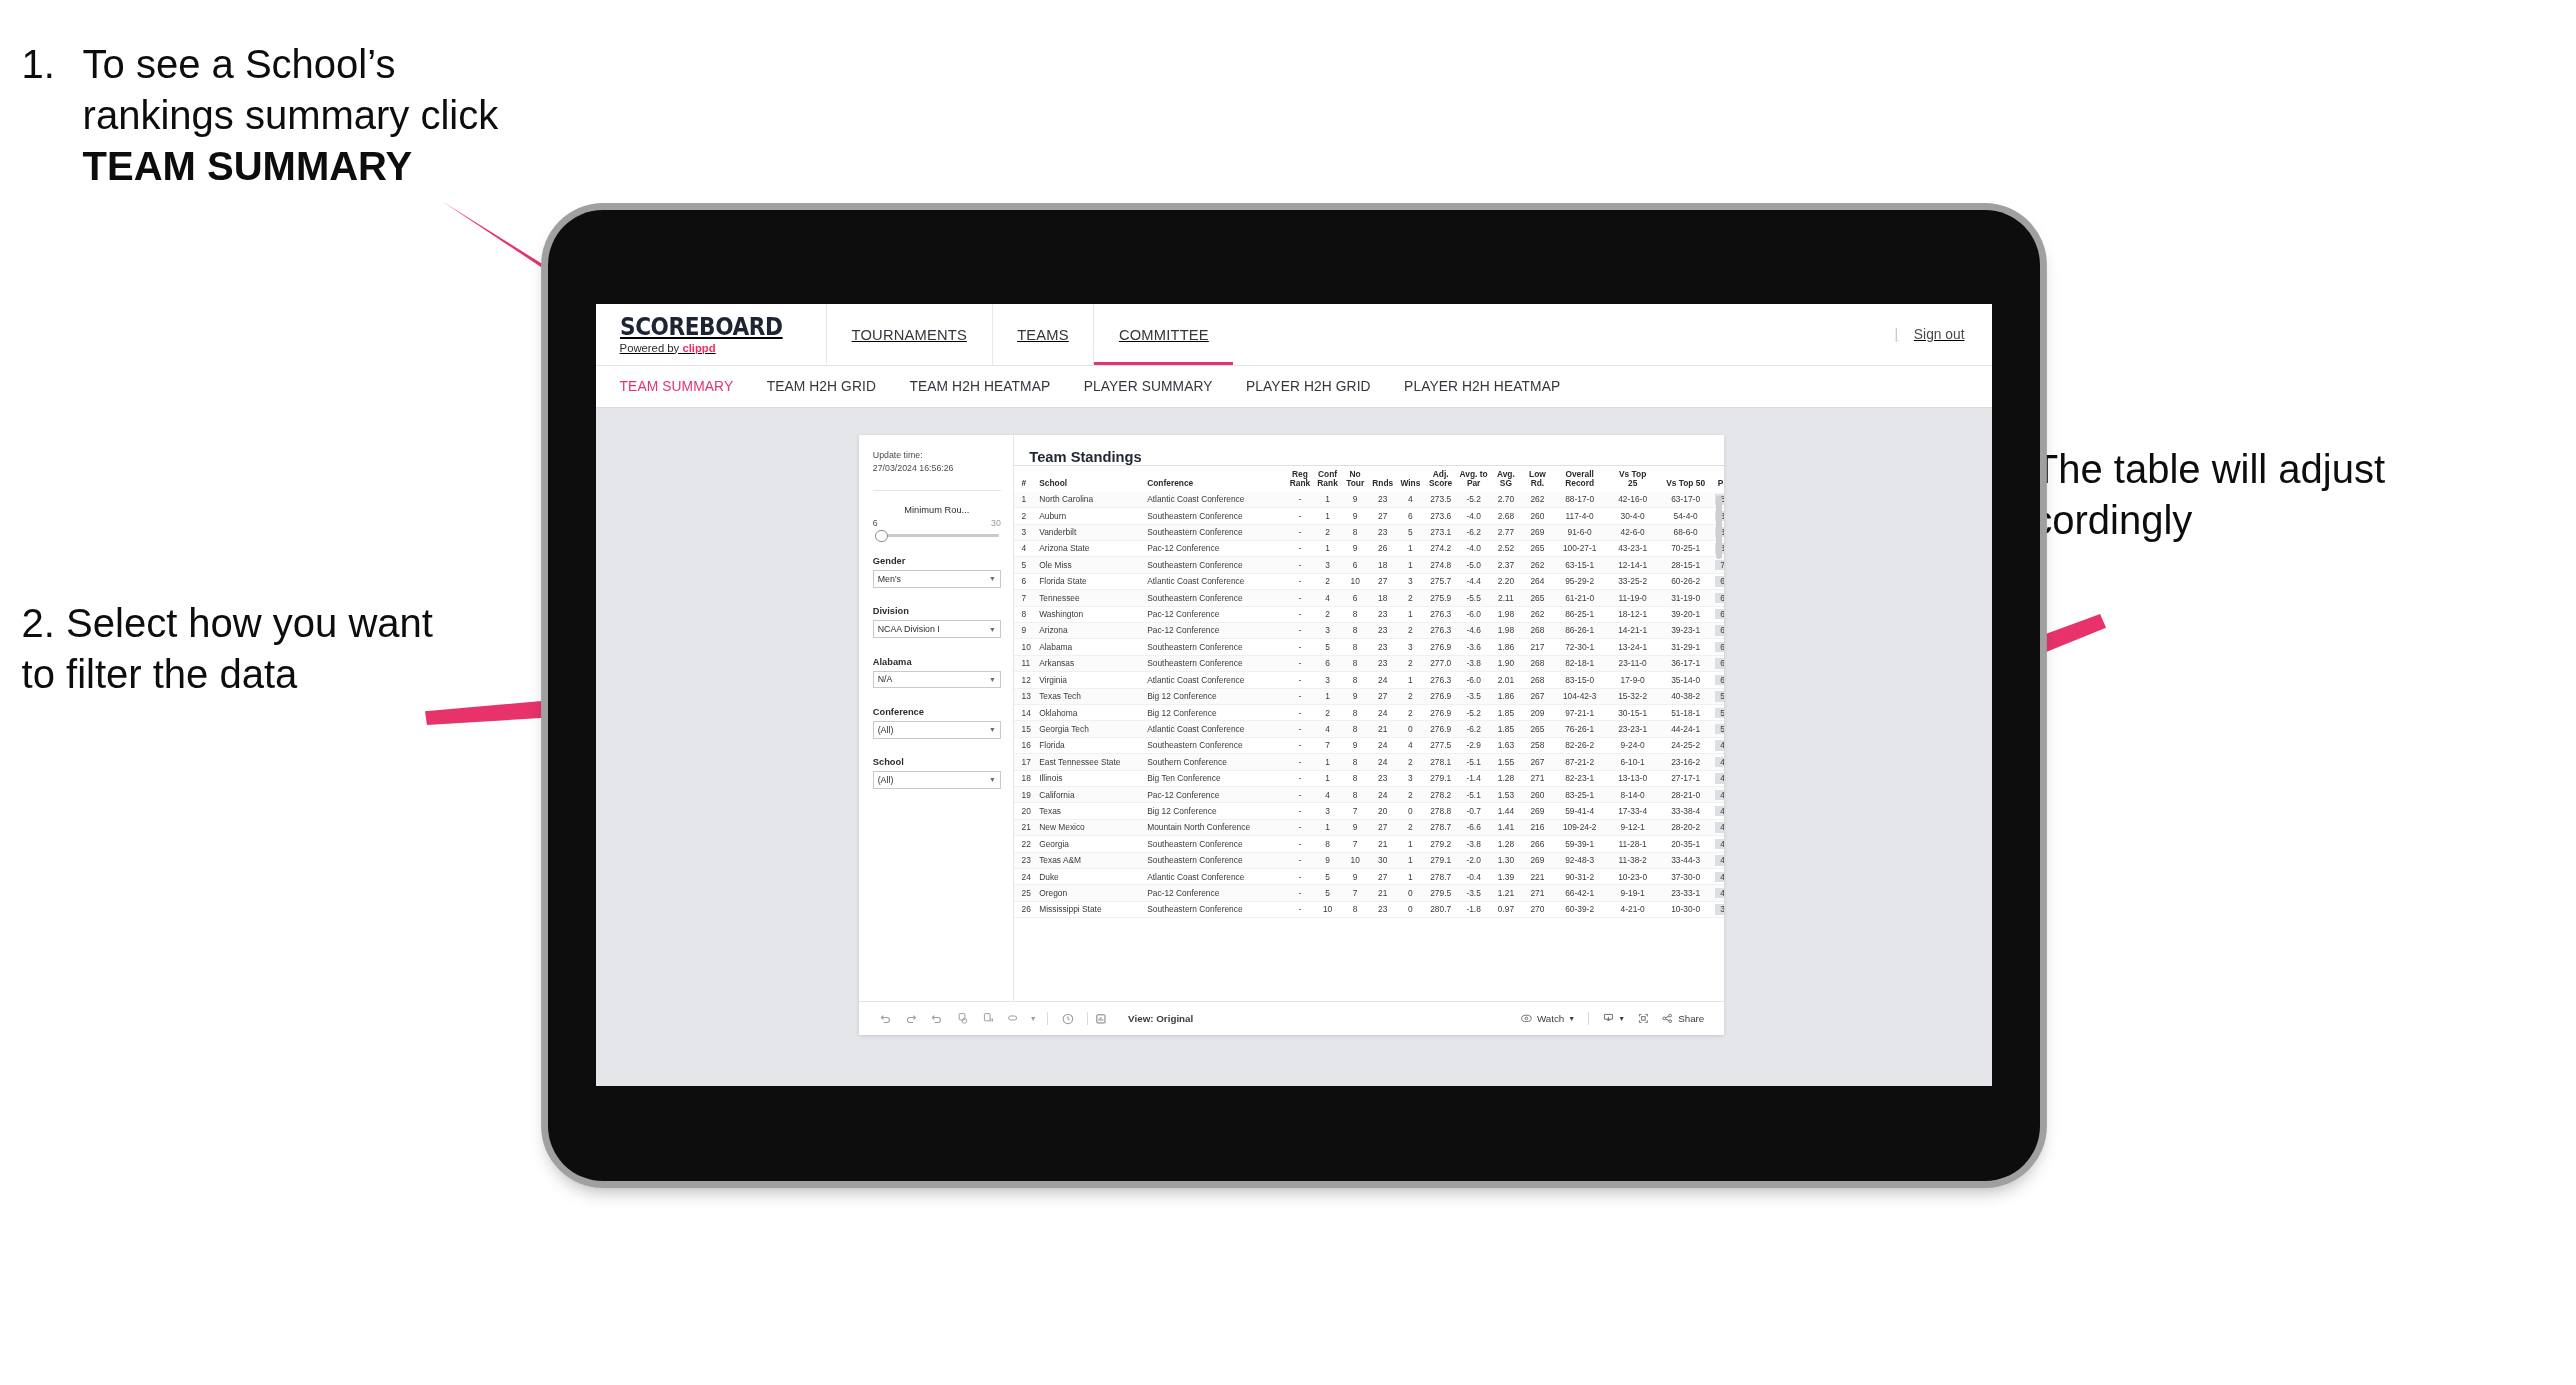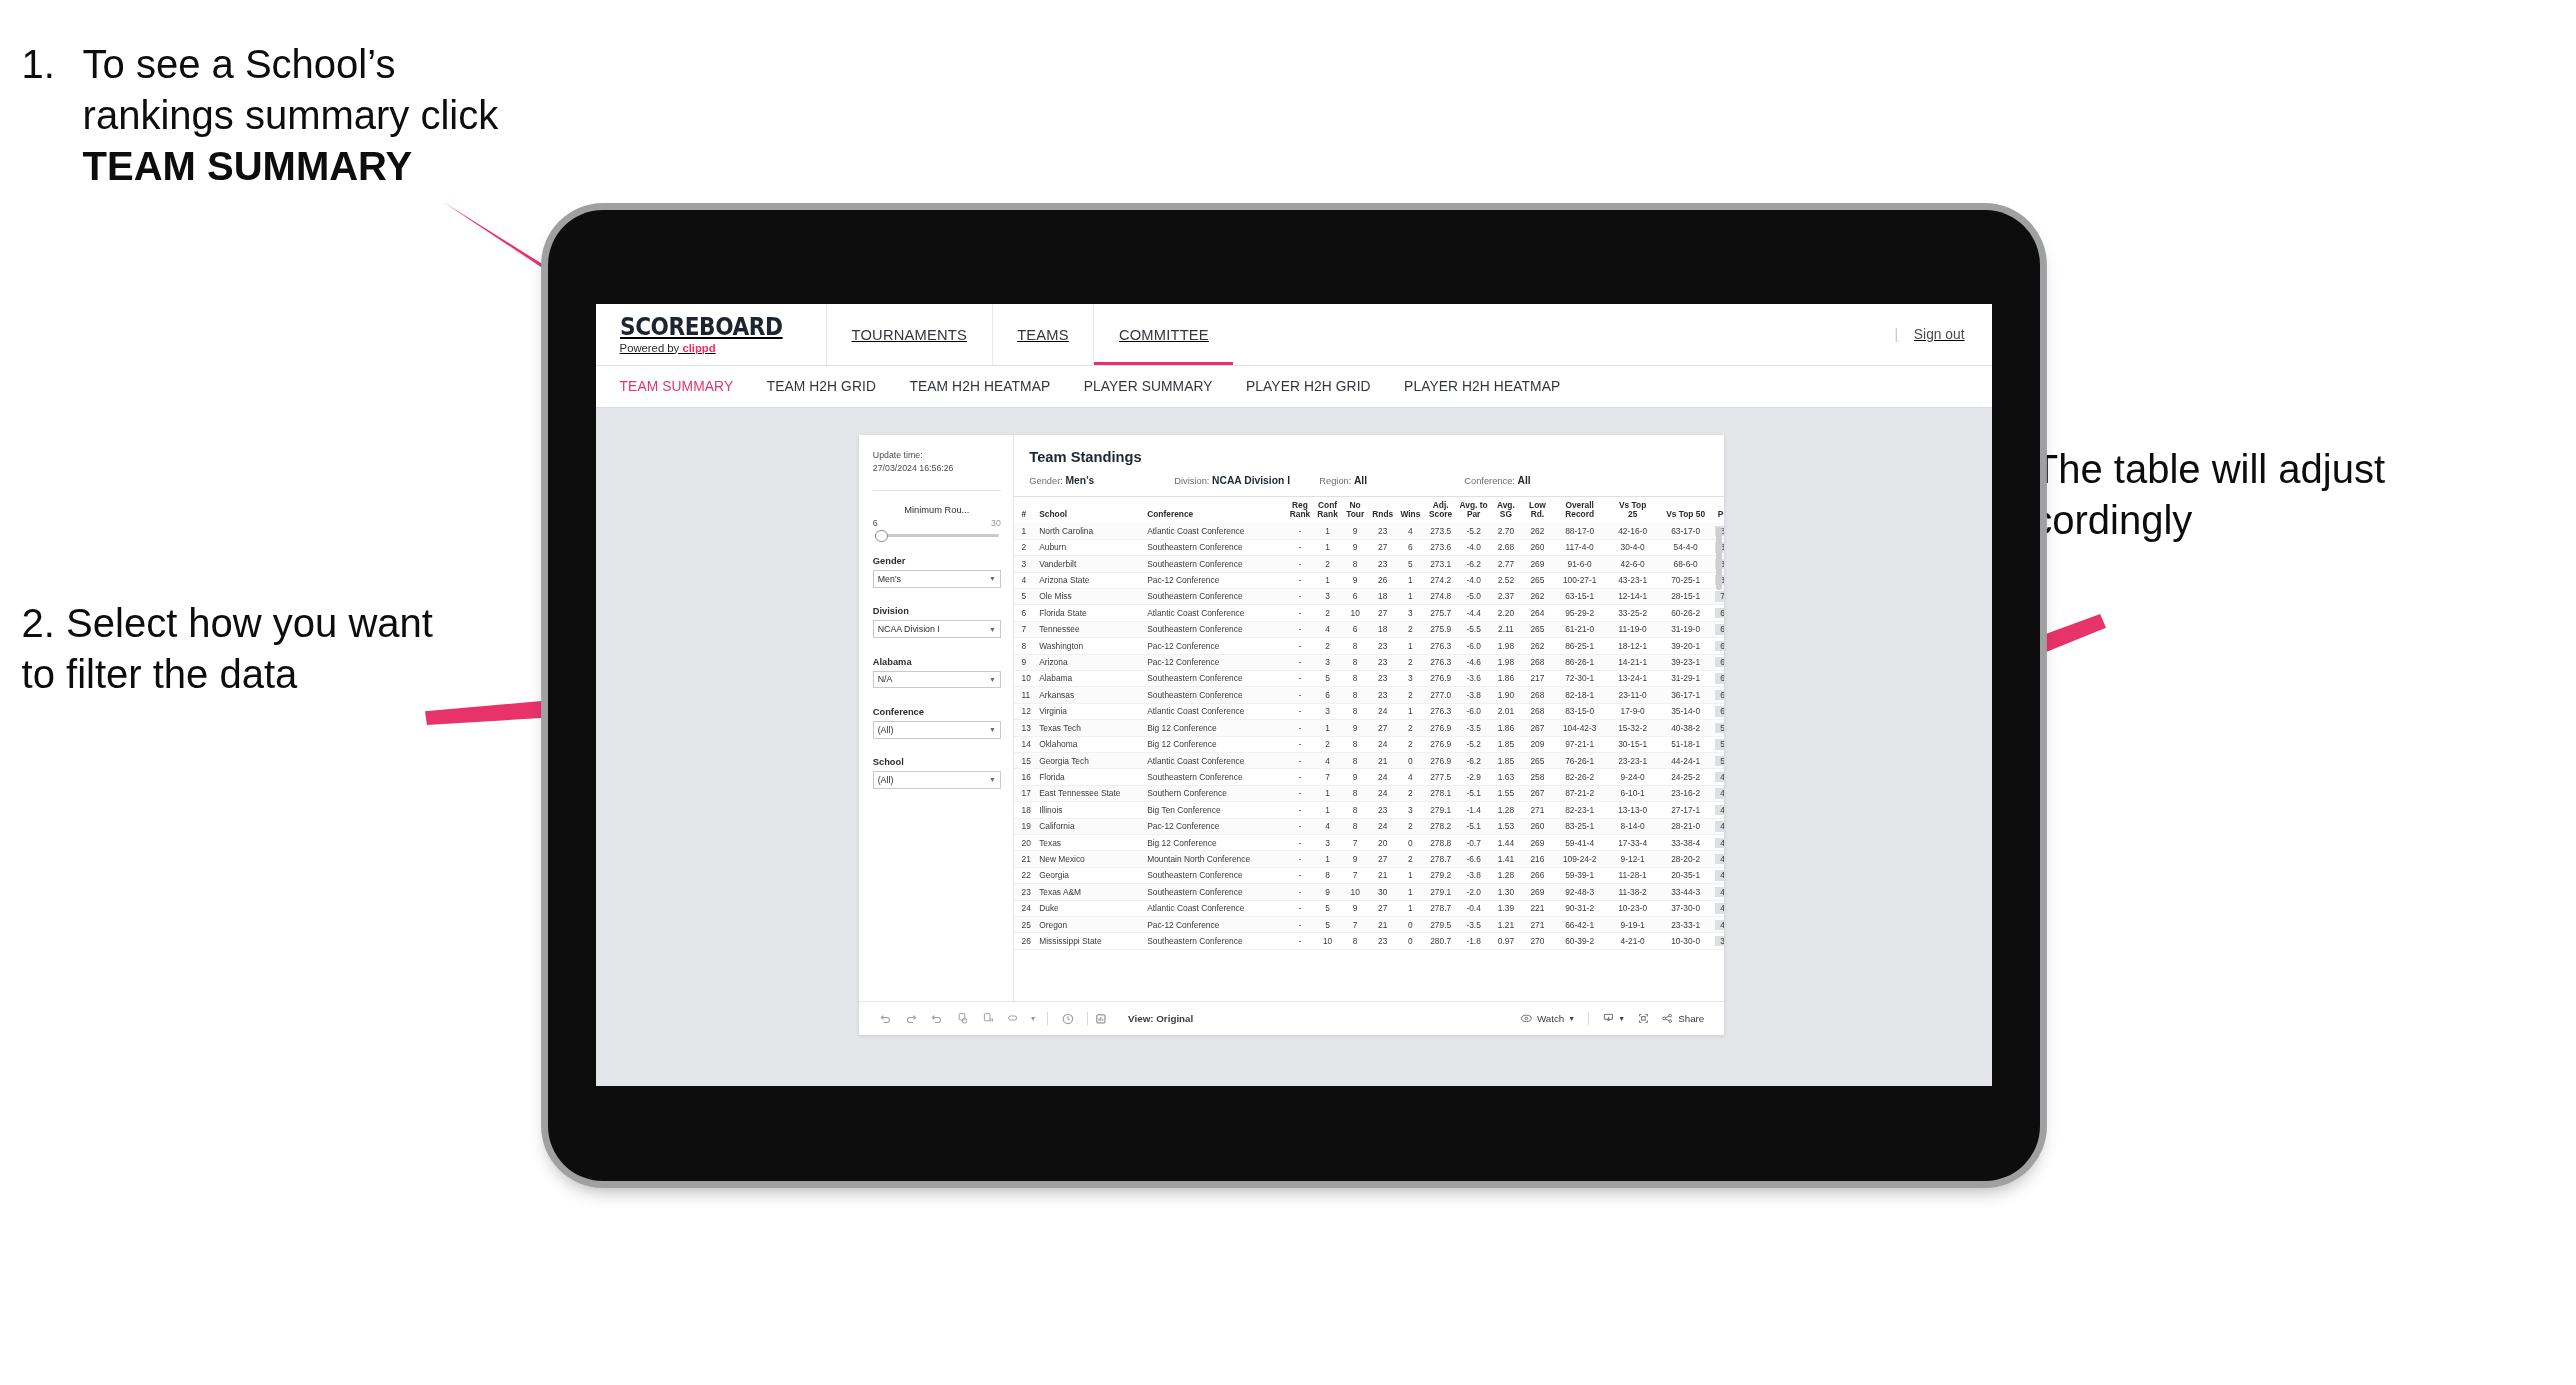--- a/index.html
+++ b/index.html
@@ -221,26 +221,20 @@
             <div class="filter-label">School</div>
             <div class="filter-select">
               <span>(All)</span>
               <span class="caret">▼</span>
             </div>
           </div>
         </div>
 
         <div id="table-area">
           <div id="viz-title">Team Standings</div>
-          <div id="viz-subfilters">
-            <div class="sf"><span>Gender:</span> <b>Men’s</b></div>
-            <div class="sf"><span>Division:</span> <b>NCAA Division I</b></div>
-            <div class="sf"><span>Region:</span> <b>All</b></div>
-            <div class="sf"><span>Conference:</span> <b>All</b></div>
-          </div>
 
           <div id="thead-wrap">
             <table>
               <thead>
                   <tr id="header-row">
                     <th class="c-rank">#<br></th>
                     <th class="c-school">School</th>
                     <th class="c-conf">Conference</th>
                     <th class="c-num">Reg<br>Rank</th>
                     <th class="c-num">Conf<br>Rank</th>

